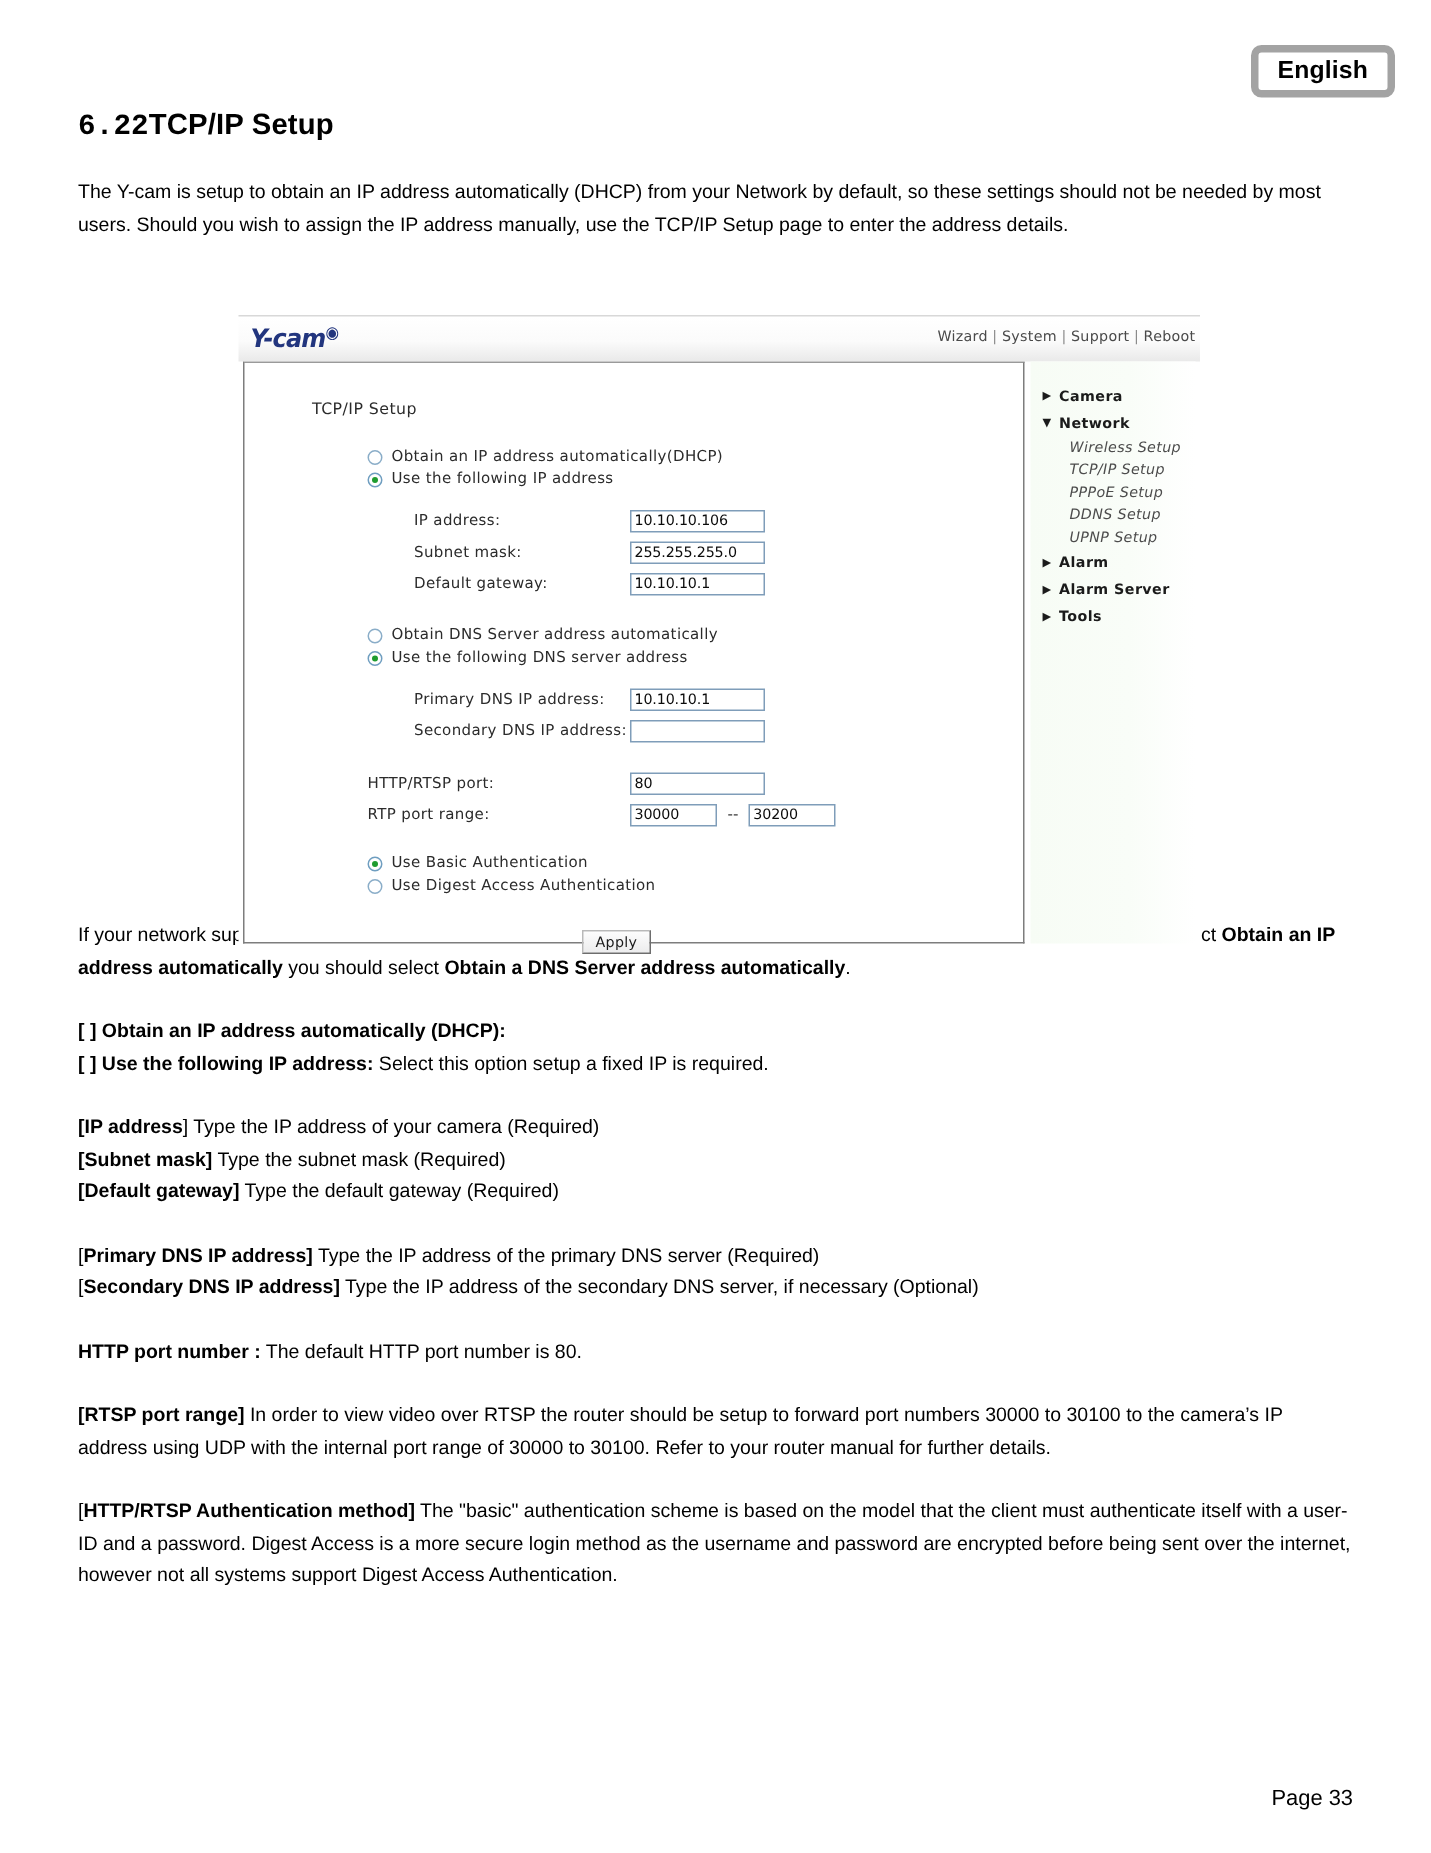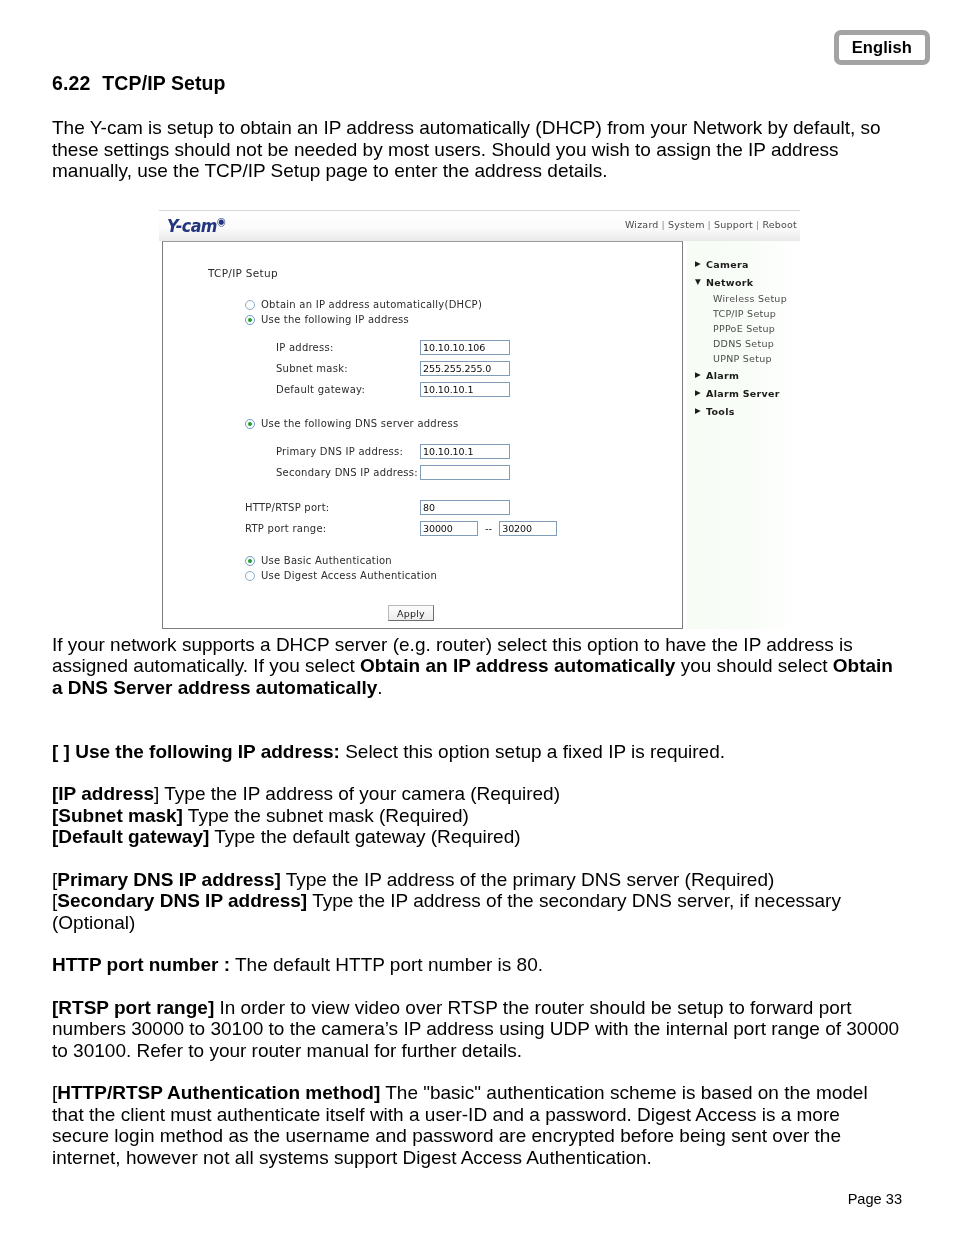--- a/index.html
+++ b/index.html
@@ -44,24 +44,24 @@
     top: 72px;
     width: 850px;
   }
 
   h1.section-title {
     font-size: 19.5px;
     font-weight: bold;
     margin: 0 0 22px 0;
     letter-spacing: 0.1px;
   }
-  h1.section-title .num { margin-right: 12px; }
+  h1.section-title .num { margin-right: 0; font-family: Liberation Mono, monospace; }
 
   p.para {
-    font-size: 19px;
+    font-size: 13px;
     line-height: 21.5px;
     margin: 0 0 0 0;
     text-align: left;
   }
   p.para.gap { margin-top: 21px; }
   .b { font-weight: bold; }
 
   .page-num {
     position: absolute;
     right: 52px;
@@ -289,20 +289,21 @@
     line-height: 1;
     flex: 0 0 auto;
   }
   .nav-sub {
     height: 15px;
     margin-left: 18px;
     font-size: 9.5px;
     color: #4c4c4c;
     letter-spacing: 0.25px;
     line-height: 15px;
+    font-style: italic;
   }
 </style>
 </head>
 <body>
 
 <div class="page">
 
   <div class="lang-badge">English</div>
 
   <div class="doc-body">
@@ -351,20 +352,24 @@
               <span class="tbox w-ip">255.255.255.0</span>
             </div>
             <div class="field-row">
               <span class="flabel">Default gateway:</span>
               <span class="tbox w-ip">10.10.10.1</span>
             </div>
 
             <div class="spacer-16"></div>
 
             <div class="radio-row">
+              <span class="radio"></span>
+              <span class="lbl">Obtain DNS Server address automatically</span>
+            </div>
+            <div class="radio-row">
               <span class="radio on"></span>
               <span class="lbl">Use the following DNS server address</span>
             </div>
 
             <div class="spacer-10"></div>
 
             <div class="field-row">
               <span class="flabel">Primary DNS IP address:</span>
               <span class="tbox w-ip">10.10.10.1</span>
             </div>
@@ -441,21 +446,21 @@
           </div>
         </div>
 
       </div>
     </div>
 
     <div style="height:452px"></div>
 
     <p class="para"><span>If your network supports a DHCP server (e.g. router) select this option to have the IP address is assigned automatically. If you select </span><span class="b">Obtain an IP address automatically</span><span> you should select </span><span class="b">Obtain a DNS Server address automatically</span><span>.</span></p>
 
-    <p class="para gap"><br><span class="b">[ ] Use the following IP address:</span><span>  Select this option setup a fixed IP is required.</span></p>
+    <p class="para gap"><span class="b">[ ] Obtain an IP address automatically (DHCP):</span><br><span class="b">[ ] Use the following IP address:</span><span>  Select this option setup a fixed IP is required.</span></p>
 
     <p class="para gap"><span class="b">[IP address</span><span>] Type the IP address of your camera (Required)</span><br><span class="b">[Subnet mask]</span><span> Type the subnet mask (Required)</span><br><span class="b">[Default gateway]</span><span> Type the default gateway (Required)</span></p>
 
     <p class="para gap"><span>[</span><span class="b">Primary DNS IP address]</span><span> Type the IP address of the primary DNS server (Required)</span><br><span>[</span><span class="b">Secondary DNS IP address]</span><span> Type the IP address of the secondary DNS server, if necessary (Optional)</span></p>
 
     <p class="para gap"><span class="b">HTTP port number :</span><span> The default HTTP port number is 80.</span></p>
 
     <p class="para gap"><span class="b">[RTSP port range]</span><span> In order to view video over RTSP the router should be setup to forward port numbers 30000 to 30100 to the camera’s IP address using UDP with the internal port range of 30000 to 30100. Refer to your router manual for further details.</span></p>
 
     <p class="para gap"><span>[</span><span class="b">HTTP/RTSP Authentication method]</span><span> The "basic" authentication scheme is based on the model that the client must authenticate itself with a user-ID and a password. Digest Access is a more secure login method as the username and password are encrypted before being sent over the internet, however not all systems support Digest Access Authentication.</span></p>

